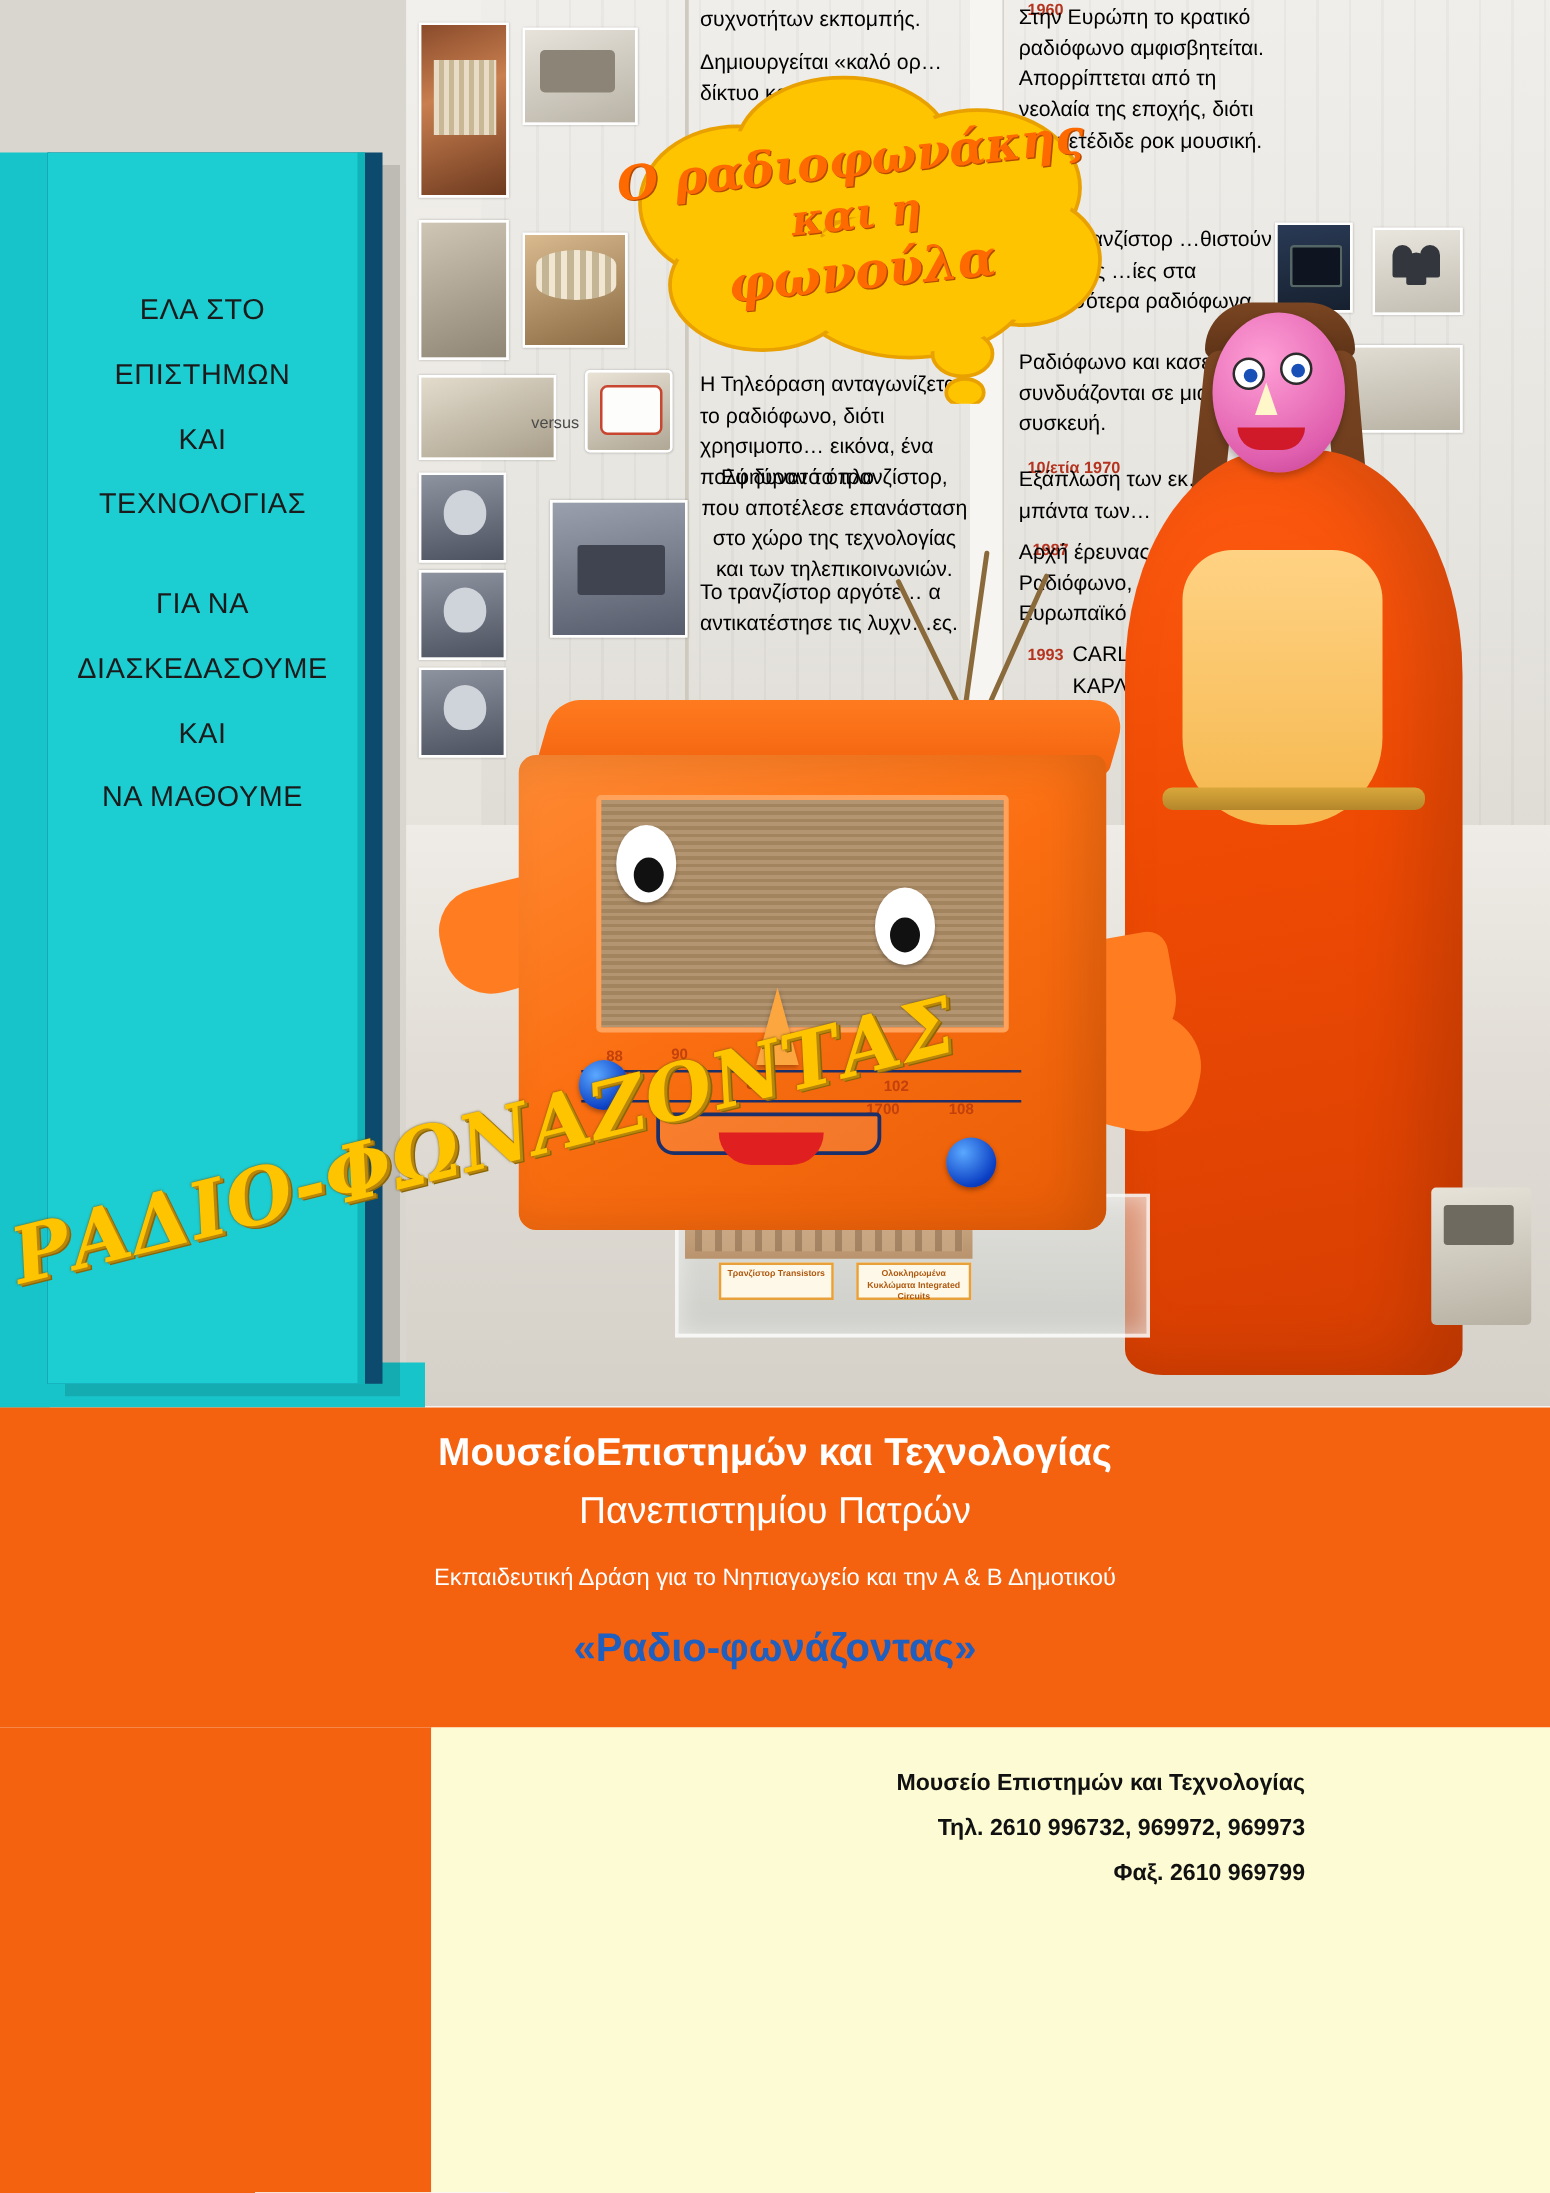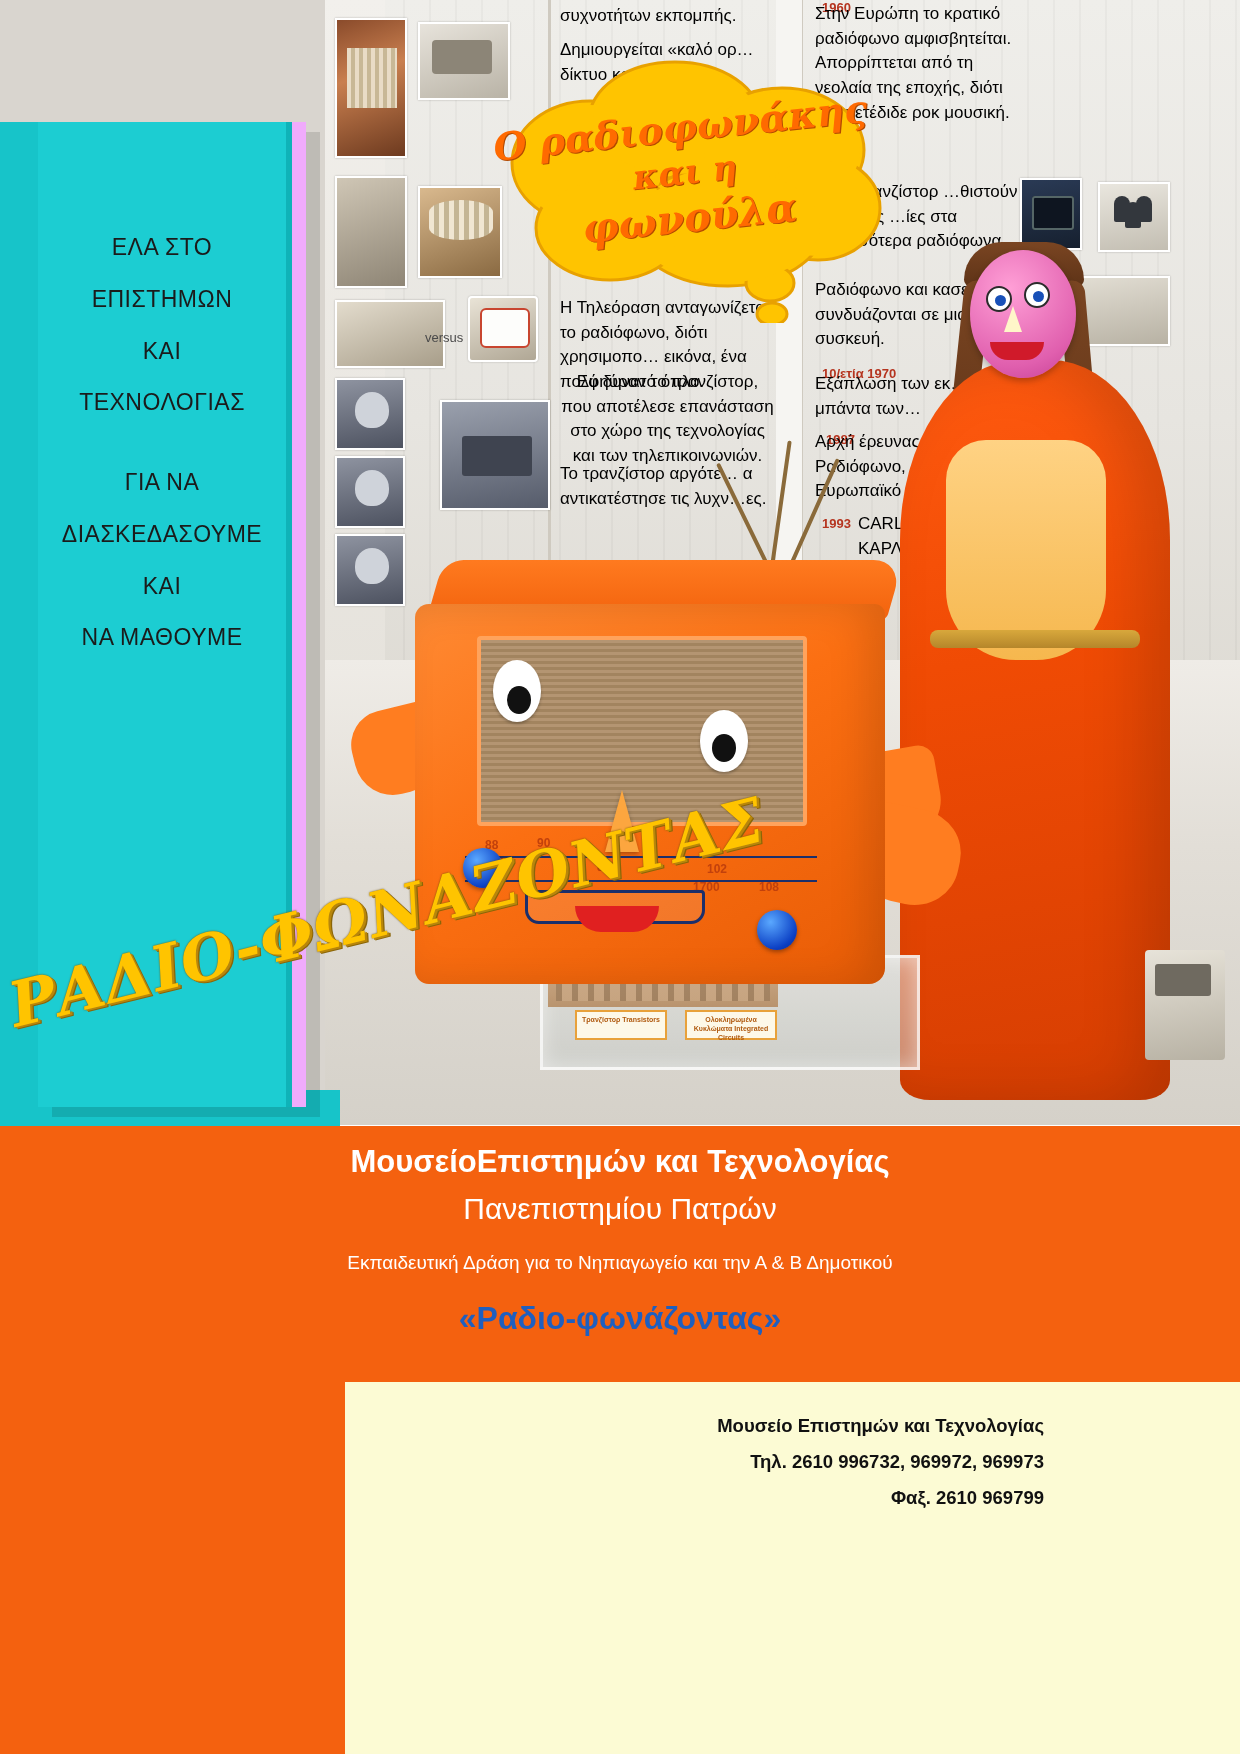--- a/index.html
+++ b/index.html
@@ -329,21 +329,21 @@
     position:absolute; left: 285px; top: 700px; width: 80px; height: 110px;
     background: linear-gradient(170deg,#e7e3d9,#b7b1a3);
     border-radius: 4px;
   }
   .cassette:after{content:"";position:absolute;left:10px;top:14px;width:56px;height:32px;background:#6f6a60;border-radius:3px;}
 
   
   .sidebar {
     position: absolute; left: 38px; top: 122px;
     width: 268px; height: 985px;
-    background: #f0abfc;
+    background: #0c4a6e;
     box-shadow: 14px 10px 0 rgba(0,0,0,.12);
   }
   .sidebar-inner {
     position: absolute; left: 0; top: 0; width: 254px; height: 985px;
     background: #1ccdd2;
     border-right: 6px solid #0fb3b8;
   }
   .sidebar-text {
     position: relative;
     padding: 100px 14px 0 14px;

